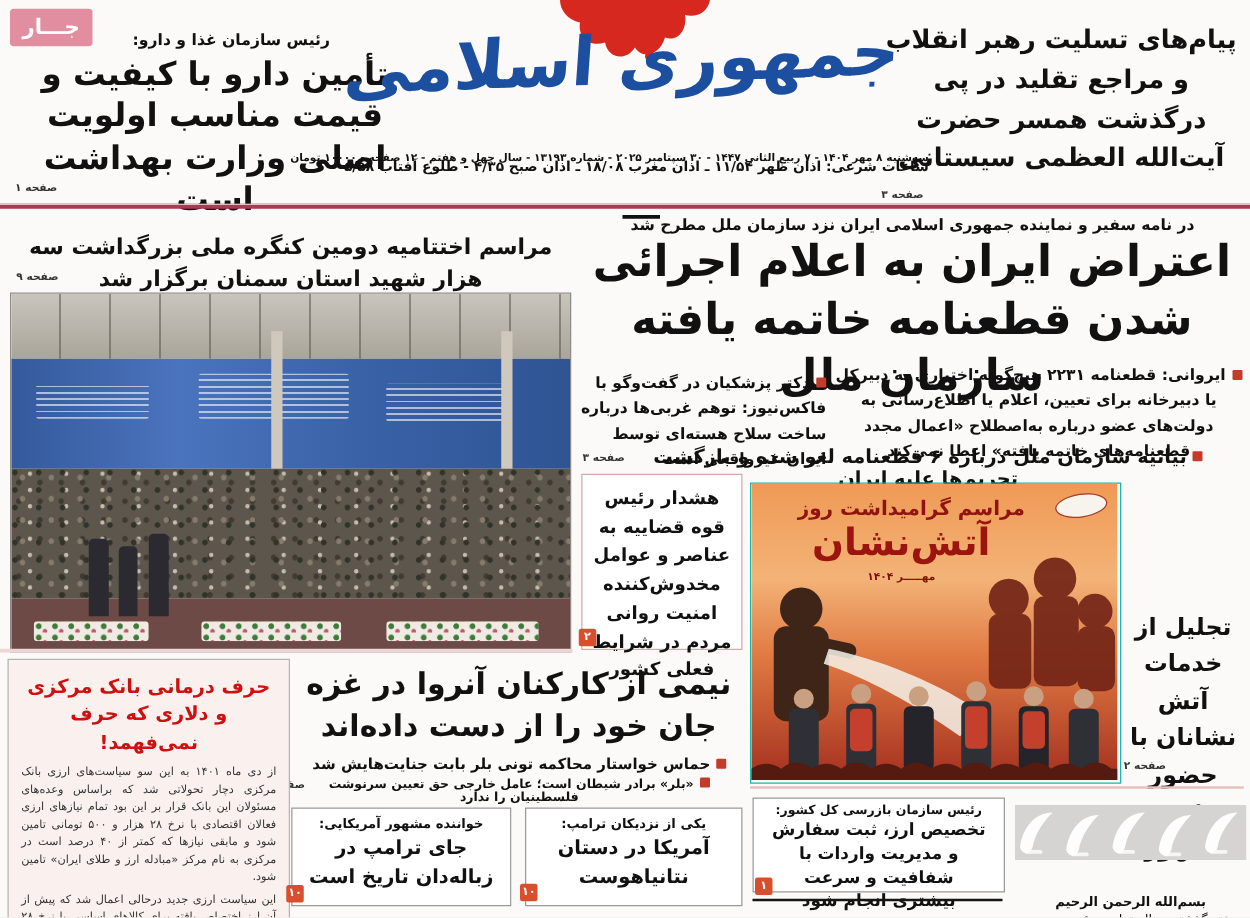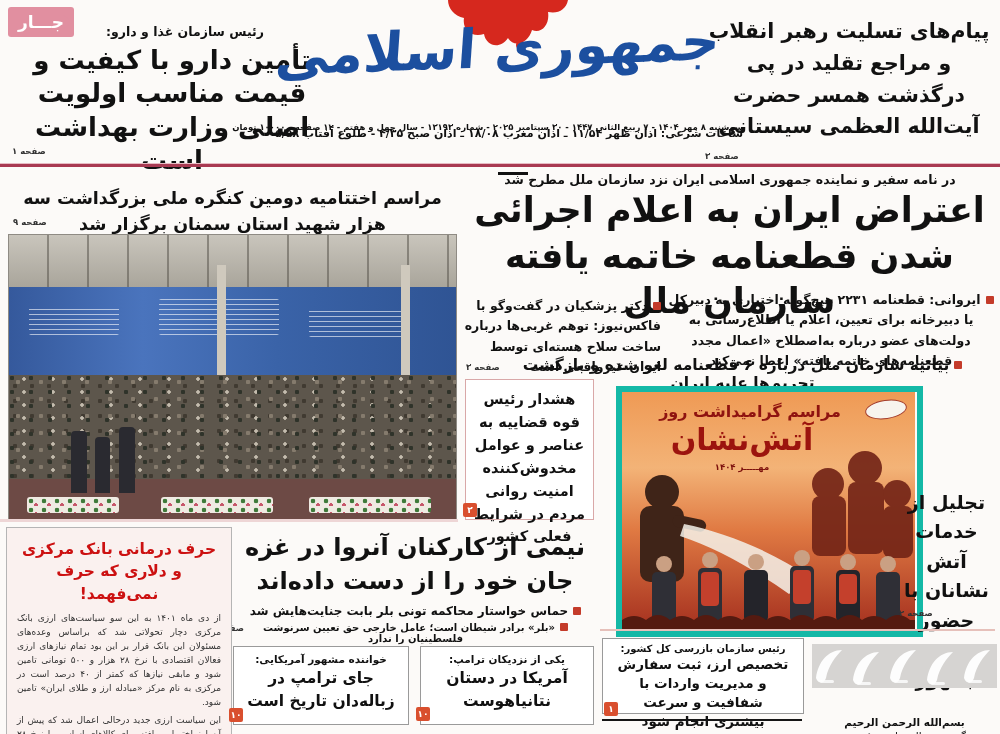--- a/index.html
+++ b/index.html
@@ -89,21 +89,21 @@
     <div class="tablecloth" style="left:152px;top:262px;width:112px;"></div>
     <div class="tablecloth" style="left:300px;top:262px;width:122px;"></div>
   </div>
   <div class="abs" style="left:0;top:519px;width:458px;height:3px;background:#eed6d6;"></div>
 
   <div class="abs box" style="left:465px;top:379px;width:127px;height:139px;border-color:#d9a8a8;">
     <div class="ctr" style="padding:8px 4px 0 4px;font-size:14.5px;font-weight:bold;line-height:1.58;">هشدار رئیس قوه قضاییه به عناصر و عوامل مخدوش‌کننده امنیت روانی مردم در شرایط فعلی کشور</div>
   </div>
   <div class="abs badge" style="left:463px;top:503px;">۲</div>
 
-  <div class="abs" style="left:616px;top:386px;width:295px;height:239px;border:6px solid #14b8a6;overflow:hidden;">
+  <div class="abs" style="left:600px;top:386px;width:295px;height:239px;border:1px solid #14b8a6;overflow:hidden;">
     <svg width="293" height="237" viewBox="0 0 293 237" style="position:absolute;left:0;top:0;">
       <defs>
         <linearGradient id="fbg" x1="0" y1="0" x2="0" y2="1">
           <stop offset="0" stop-color="#ef9a55"></stop>
             <stop offset="0.32" stop-color="#f3b377"></stop>
           <stop offset="0.58" stop-color="#e07a43"></stop>
             <stop offset="1" stop-color="#a5301f"></stop>
         </linearGradient>
       </defs>
       <rect width="293" height="237" fill="url(#fbg)"></rect>

